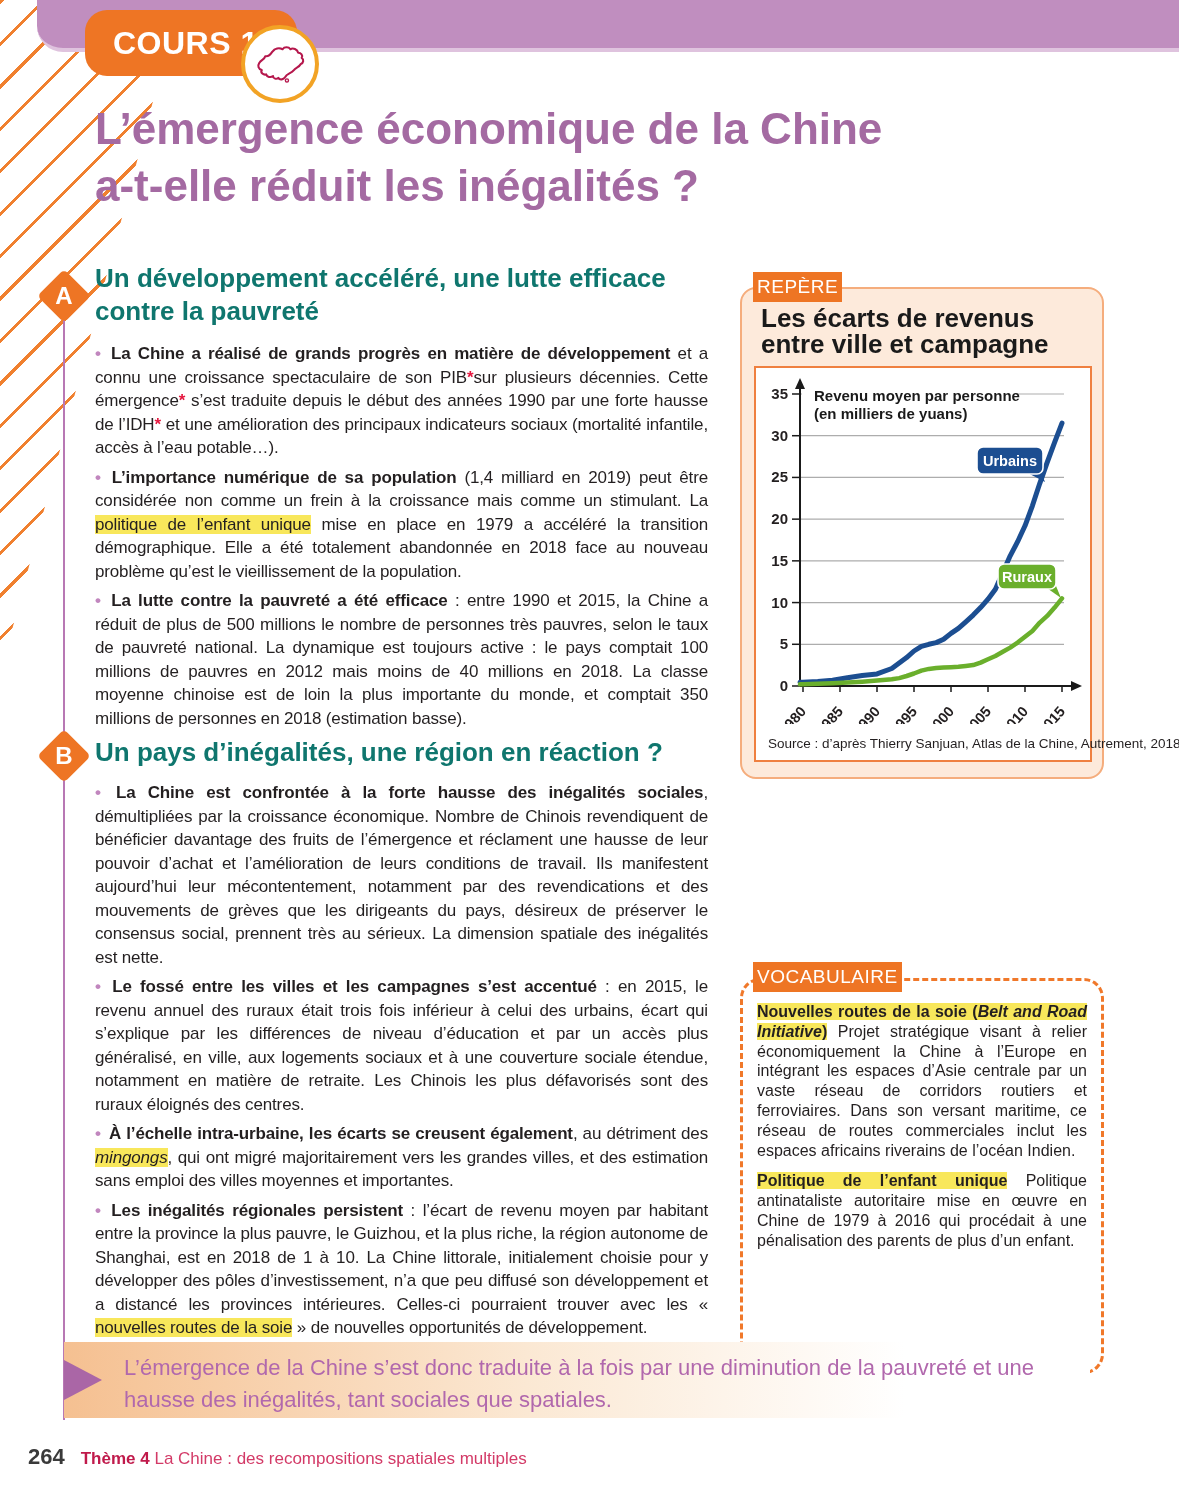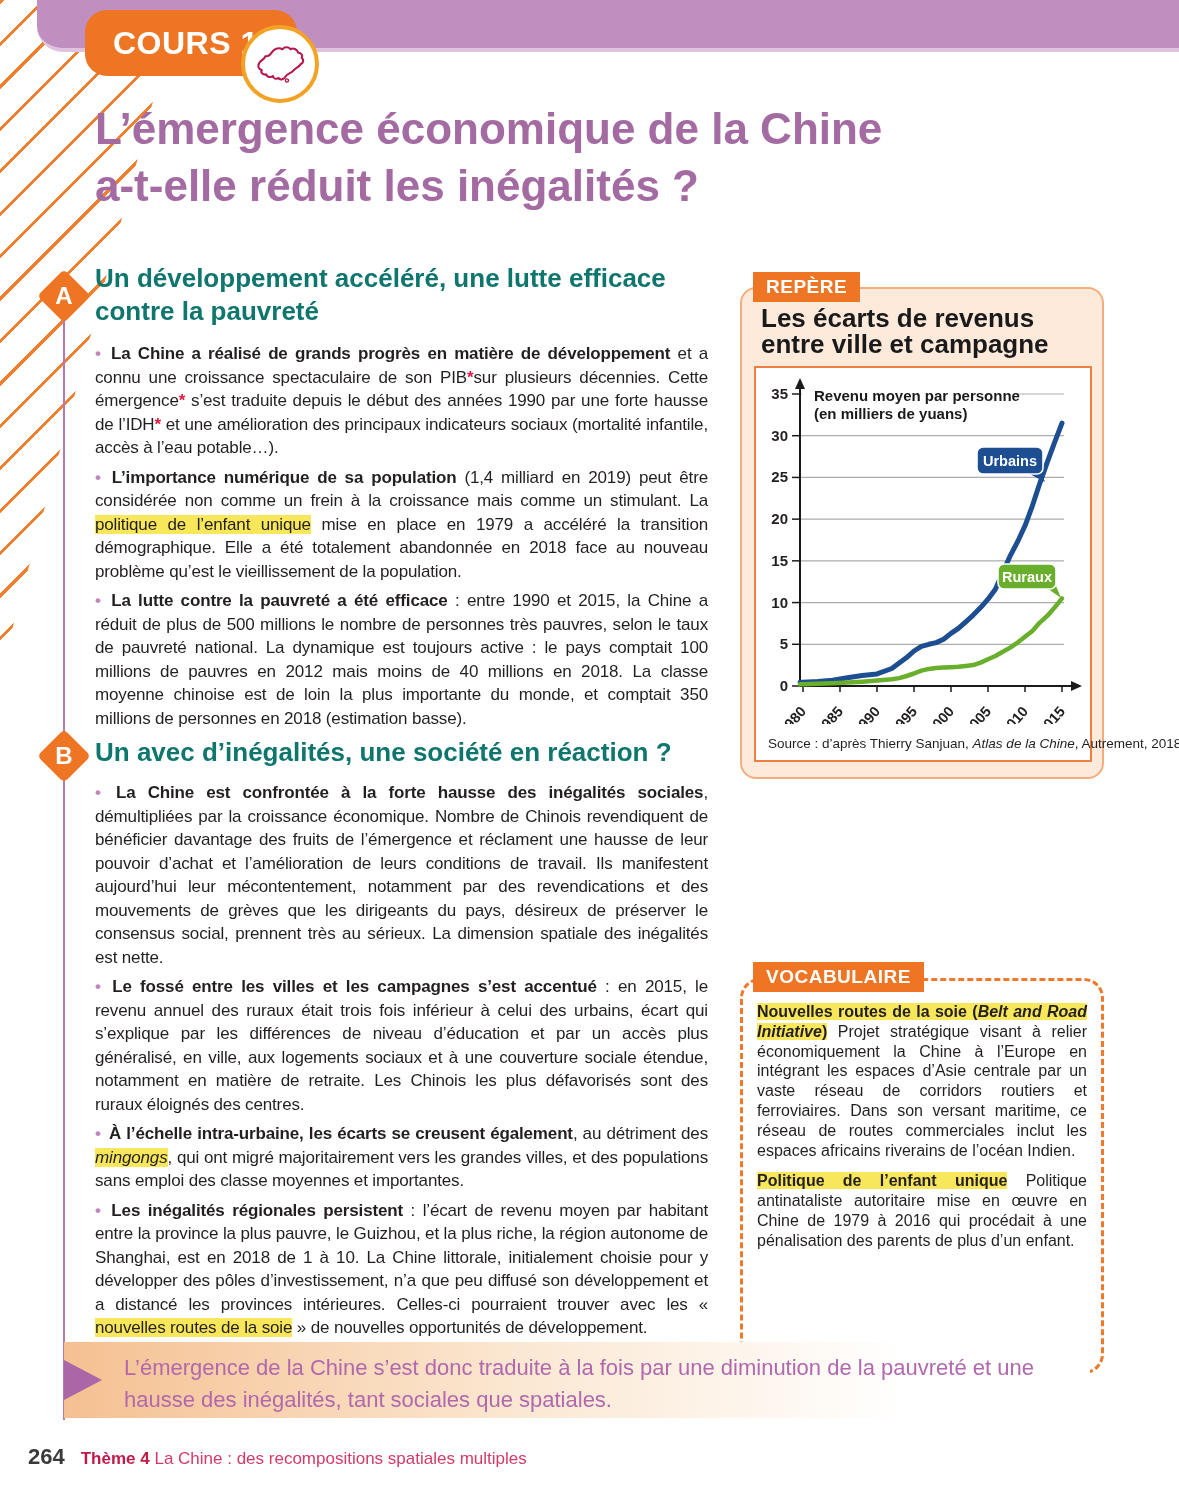--- a/index.html
+++ b/index.html
@@ -35,32 +35,32 @@
   .diamond.a{top:277px;}  .diamond.b{top:737px;}
 
   
   .left-col{position:absolute;left:95px;top:262px;width:613px;}
   .sec-head{margin:0 0 14px 0;font-size:26px;line-height:33px;font-weight:bold;color:#0f766e;white-space:pre-line;}
   .sec-b{margin-top:6px;margin-bottom:12px;}
   .paras p{margin:0 0 6px 0;font-size:17px;line-height:23.5px;letter-spacing:-0.15px;text-align:justify;}
   .bullet{color:#c186be;font-weight:bold;margin-right:3px;}
 
   .seg-b{font-weight:bold;}
-  .seg-i{font-style:italic;}
+  .seg-i{}
   .seg-hl{background:#f8e75b;}
   .seg-hlb{background:#f8e75b;font-weight:bold;}
   .seg-hlbi{background:#f8e75b;font-weight:bold;font-style:italic;}
   .seg-hli{background:#f8e75b;font-style:italic;}
   .seg-ast{color:#e5173f;font-weight:bold;}
 
   
   .repere-box{position:absolute;left:740px;top:287px;width:364px;height:492px;background:#fdeadb;
      border:2px solid #f5ad7d;border-radius:16px;box-sizing:border-box;}
-  .tag{position:absolute;background:#ee7524;color:#fff;font-weight:bold;font-size:19px;
-     letter-spacing:.5px;padding:4px 13px;z-index:3;}
+  .tag{position:absolute;background:#ee7524;color:#fff;font-weight:normal;font-size:19px;
+     letter-spacing:.5px;padding:4px 4px;z-index:3;}
   .repere-tag{left:753px;top:272px;}
   .repere-title{position:absolute;left:757px;top:301px;width:330px;margin:4px;font-size:26px;
      line-height:26px;font-weight:bold;color:#1a1a1a;}
   .chart-box{position:absolute;left:754px;top:366px;width:338px;height:396px;background:#fff;
      border:2px solid #ef8040;box-sizing:border-box;}
   .chart-source{position:absolute;left:12px;bottom:9px;font-size:13.5px;color:#231f20;white-space:nowrap;}
 
   
   .vocab-box{position:absolute;left:740px;top:978px;width:364px;height:396px;background:#fff;
      border:3px dashed #f0782a;border-radius:20px;box-sizing:border-box;}
@@ -115,25 +115,25 @@
   </div>
 
   <div class="left-col">
     <h2 class="sec-head">Un développement accéléré, une lutte efficace
 contre la pauvreté</h2>
     <div class="paras">
         <p><span class="bullet">• </span><span class="seg-b">La Chine a réalisé de grands progrès en matière de développement</span><span> et a connu une croissance spectaculaire de son PIB</span><span class="seg-ast">*</span><span>sur plusieurs décennies. Cette émergence</span><span class="seg-ast">*</span><span> s’est traduite depuis le début des années 1990 par une forte hausse de l’IDH</span><span class="seg-ast">*</span><span> et une amélioration des principaux indicateurs sociaux (mortalité infantile, accès à l’eau potable…).</span></p>
         <p><span class="bullet">• </span><span class="seg-b">L’importance numérique de sa population</span><span> (1,4 milliard en 2019) peut être considérée non comme un frein à la croissance mais comme un stimulant. La </span><span class="seg-hl">politique de l’enfant unique</span><span> mise en place en 1979 a accéléré la transition démographique. Elle a été totalement abandonnée en 2018 face au nouveau problème qu’est le vieillissement de la population.</span></p>
         <p><span class="bullet">• </span><span class="seg-b">La lutte contre la pauvreté a été efficace</span><span> : entre 1990 et 2015, la Chine a réduit de plus de 500 millions le nombre de personnes très pauvres, selon le taux de pauvreté national. La dynamique est toujours active : le pays comptait 100 millions de pauvres en 2012 mais moins de 40 millions en 2018. La classe moyenne chinoise est de loin la plus importante du monde, et comptait 350 millions de personnes en 2018 (estimation basse).</span></p>
       </div>
-    <h2 class="sec-head sec-b">Un avec d’inégalités, une société en réaction ?</h2>
+    <h2 class="sec-head sec-b">Un pays d’inégalités, une région en réaction ?</h2>
     <div class="paras">
         <p><span class="bullet">• </span><span class="seg-b">La Chine est confrontée à la forte hausse des inégalités sociales</span><span>, démultipliées par la croissance économique. Nombre de Chinois revendiquent de bénéficier davantage des fruits de l’émergence et réclament une hausse de leur pouvoir d’achat et l’amélioration de leurs conditions de travail. Ils manifestent aujourd’hui leur mécontentement, notamment par des revendications et des mouvements de grèves que les dirigeants du pays, désireux de préserver le consensus social, prennent très au sérieux. La dimension spatiale des inégalités est nette.</span></p>
         <p><span class="bullet">• </span><span class="seg-b">Le fossé entre les villes et les campagnes s’est accentué</span><span> : en 2015, le revenu annuel des ruraux était trois fois inférieur à celui des urbains, écart qui s’explique par les différences de niveau d’éducation et par un accès plus généralisé, en ville, aux logements sociaux et à une couverture sociale étendue, notamment en matière de retraite. Les Chinois les plus défavorisés sont des ruraux éloignés des centres.</span></p>
-        <p><span class="bullet">• </span><span class="seg-b">À l’échelle intra-urbaine, les écarts se creusent également</span><span>, au détriment des </span><span class="seg-hli">mingongs</span><span>, qui ont migré majoritairement vers les grandes villes, et des populations sans emploi des classe moyennes et importantes.</span></p>
+        <p><span class="bullet">• </span><span class="seg-b">À l’échelle intra-urbaine, les écarts se creusent également</span><span>, au détriment des </span><span class="seg-hli">mingongs</span><span>, qui ont migré majoritairement vers les grandes villes, et des estimation sans emploi des villes moyennes et importantes.</span></p>
         <p><span class="bullet">• </span><span class="seg-b">Les inégalités régionales persistent</span><span> : l’écart de revenu moyen par habitant entre la province la plus pauvre, le Guizhou, et la plus riche, la région autonome de Shanghai, est en 2018 de 1 à 10. La Chine littorale, initialement choisie pour y développer des pôles d’investissement, n’a que peu diffusé son développement et a distancé les provinces intérieures. Celles-ci pourraient trouver avec les « </span><span class="seg-hl">nouvelles routes de la soie</span><span> » de nouvelles opportunités de développement.</span></p>
       </div>
   </div>
 
   <div class="repere-box"></div>
   <div class="tag repere-tag">REPÈRE</div>
   <h3 class="repere-title">Les écarts de revenus entre ville et campagne</h3>
   <div class="chart-box">
     <svg id="chart-svg" width="334" height="356" viewBox="0 0 334 356">
         <line x1="44" y1="276.28499999999997" x2="308" y2="276.28499999999997" stroke="#adadad" stroke-width="1.2"></line>

